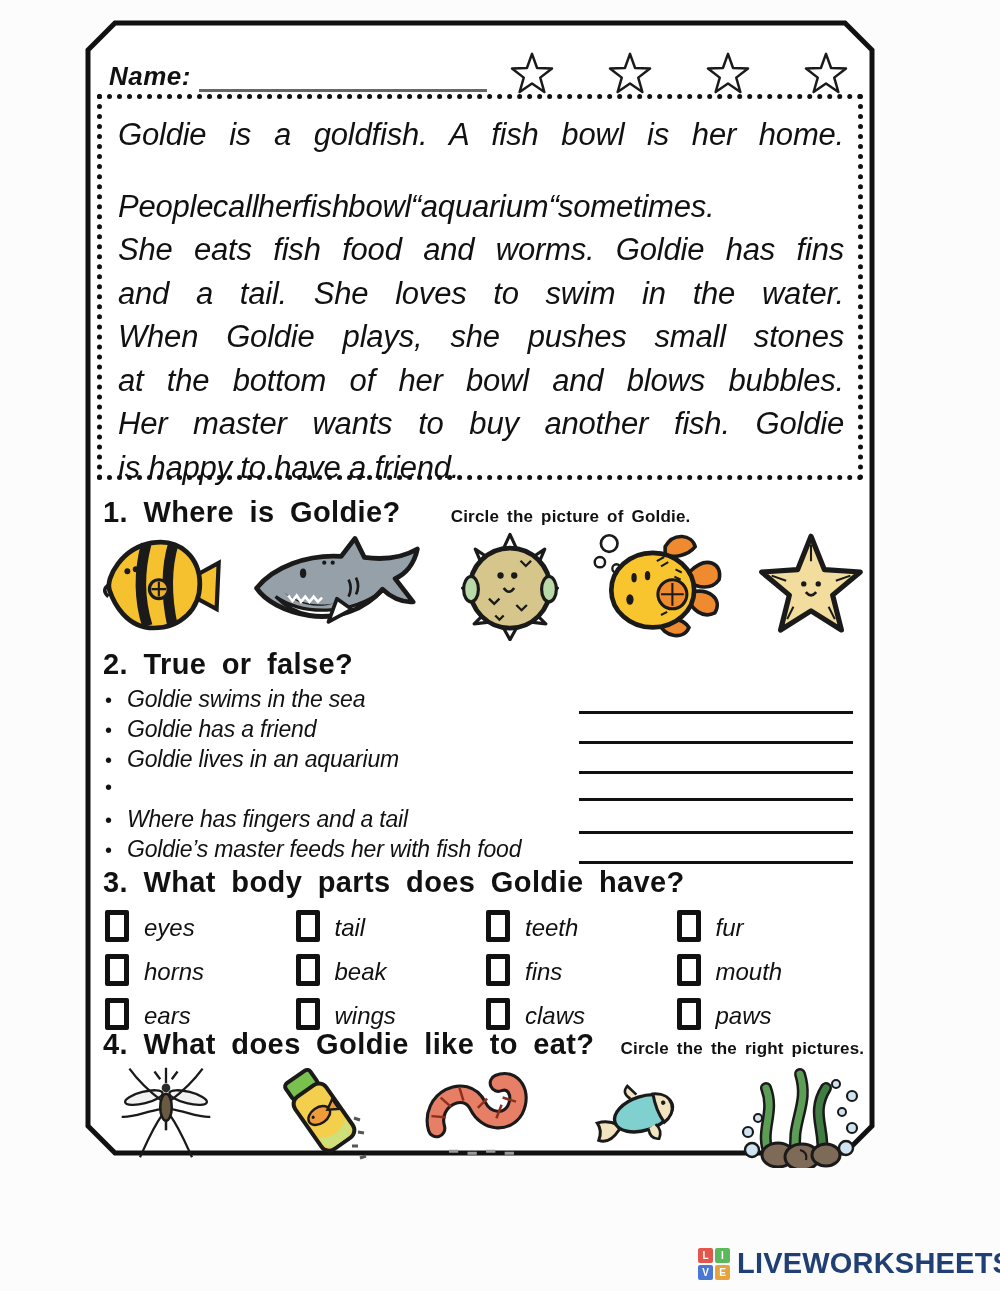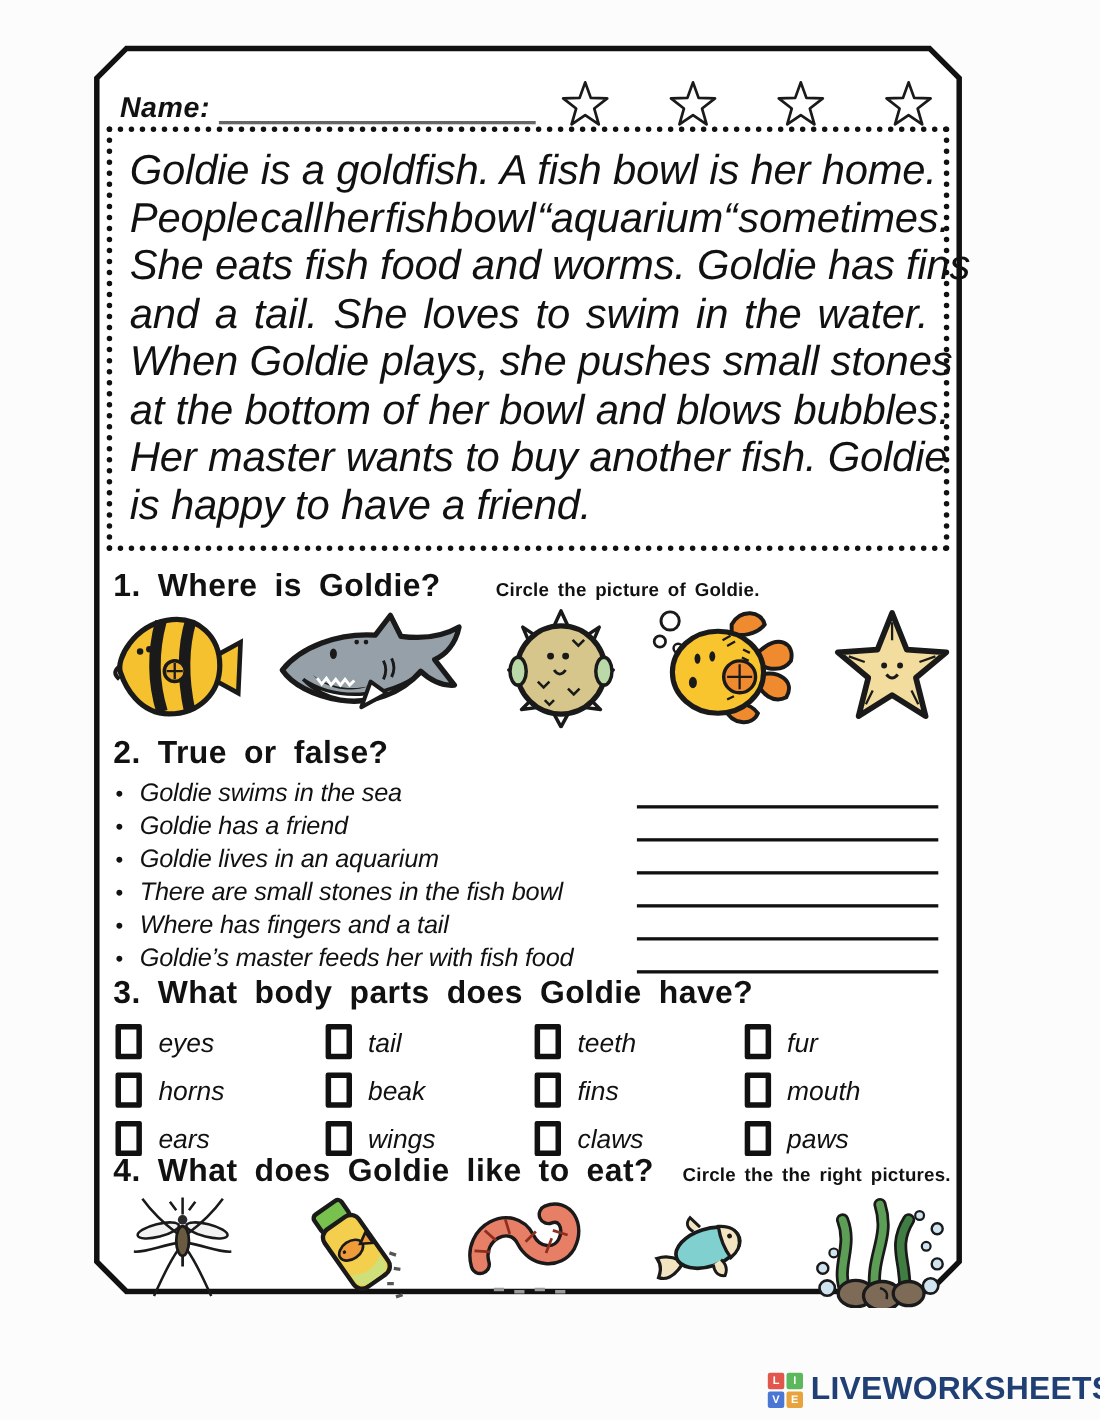--- a/index.html
+++ b/index.html
@@ -1,34 +1,34 @@
 <!DOCTYPE html>
 <html><head>
 <meta charset="utf-8">
 <style>
   * { margin:0; padding:0; box-sizing:border-box; }
   html,body { width:1000px; height:1291px; background:#fcfcfc; font-family:"Liberation Sans", sans-serif; color:#111; }
   .stage { position:relative; width:1000px; height:1291px; overflow:hidden; }
 
-  .sheet { position:absolute; left:85px; top:41px; width:790px; height:1070px; }
+  .sheet { position:absolute; left:85px; top:20px; width:790px; height:1070px; }
   .sheet-border { position:absolute; left:0; top:0; }
   .sheet-content { position:absolute; left:0; top:0; width:100%; height:100%; }
 
   
   .name-row { position:absolute; top:24px; left:24px; right:26px; display:flex; align-items:flex-end; }
   .name-label { font-style:italic; font-size:26px; font-weight:700; letter-spacing:.5px; }
   .name-line { width:288px; height:24px; border-bottom:3px solid #666; margin-left:8px; }
   .stars { margin-left:auto; display:flex; gap:52px; align-items:center; transform:translateY(6px); }
 
   
   .passage-box { position:absolute; top:74px; left:12px; right:12px; height:386px;
     border:5px dotted #111; padding:14px 14px 0 16px; }
-  .p-line { font-style:italic; font-size:38px; line-height:43.5px; white-space:nowrap;
+  .p-line { font-style:italic; font-size:31px; line-height:43.5px; white-space:nowrap;
     text-align:justify; text-align-last:justify; letter-spacing:-.2px; }
-  .p-line.squeeze { text-align-last:left; word-spacing:-9px; }
+  .p-line.squeeze { text-align-last:left; word-spacing:-9px;margin-top:28px; }
   .p-line.last { text-align-last:left; }
 
   
   .q-head { position:absolute; left:18px; display:flex; align-items:baseline; }
   .q-title { font-weight:900; font-size:29px; letter-spacing:.4px; word-spacing:7px; }
   .q-note { font-weight:800; font-size:17px; margin-left:26px; word-spacing:3px; letter-spacing:.2px; }
 
   
   .pic-row { position:absolute; display:flex; align-items:center; justify-content:space-between; }
   .creatures { top:506px; left:14px; right:6px; height:120px; }
@@ -188,21 +188,20 @@
         <span class="tf-text">Goldie has a friend</span>
         <div class="ans-line"></div>
       </div>
       <div class="tf-row">
         <span class="bullet">•</span>
         <span class="tf-text">Goldie lives in an aquarium</span>
         <div class="ans-line"></div>
       </div>
       <div class="tf-row">
         <span class="bullet">•</span>
-        <span class="tf-text">There are small stones in the fish bowl</span>
         <div class="ans-line"></div>
       </div>
       <div class="tf-row">
         <span class="bullet">•</span>
         <span class="tf-text">Where has fingers and a tail</span>
         <div class="ans-line"></div>
       </div>
       <div class="tf-row">
         <span class="bullet">•</span>
         <span class="tf-text">Goldie’s master feeds her with fish food</span>

